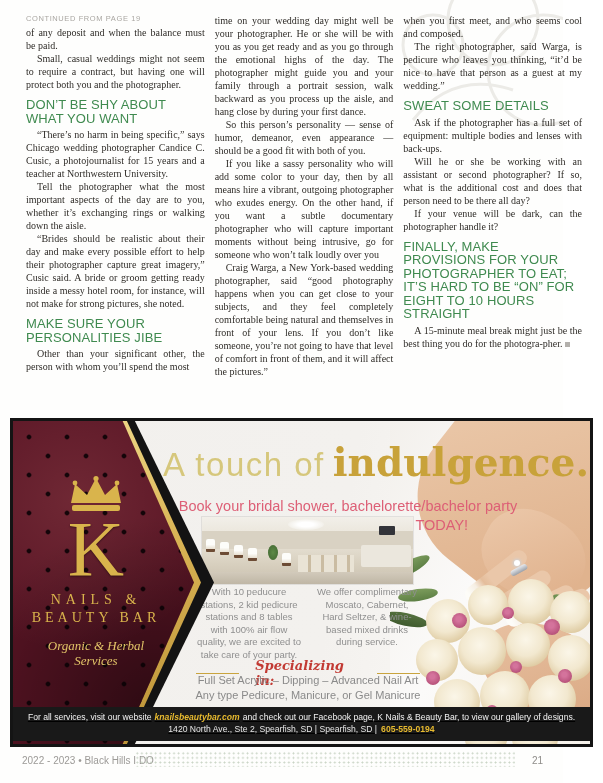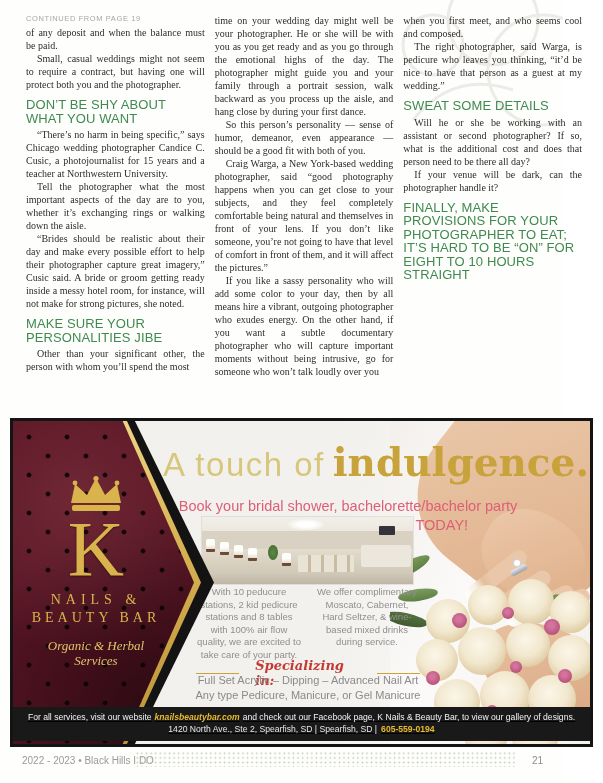--- a/index.html
+++ b/index.html
@@ -159,30 +159,32 @@
       <h3 class="gh">DON’T BE SHY ABOUT WHAT YOU WANT</h3>
       <p class="body">“There’s no harm in being specific,” says Chicago wedding photographer Candice C. Cusic, a photojournalist for 15 years and a teacher at Northwestern University.</p>
       <p class="body">Tell the photographer what the most important aspects of the day are to you, whether it’s exchanging rings or walking down the aisle.</p>
       <p class="body">“Brides should be realistic about their day and make every possible effort to help their photographer capture great imagery,” Cusic said. A bride or groom getting ready inside a messy hotel room, for instance, will not make for strong pictures, she noted.</p>
       <h3 class="gh">MAKE SURE YOUR PERSONALITIES JIBE</h3>
       <p class="body">Other than your significant other, the person with whom you’ll spend the most</p>
     </div>
     <div class="col">
       <p class="body noindent">time on your wedding day might well be your photographer. He or she will be with you as you get ready and as you go through the emotional highs of the day. The photographer might guide you and your family through a portrait session, walk backward as you process up the aisle, and hang close by during your first dance.</p>
       <p class="body">So this person’s personality — sense of humor, demeanor, even appearance — should be a good fit with both of you.</p>
+      <p class="body">If you like a sassy personality who will add some color to your day, then by all means hire a vibrant, outgoing photographer who exudes energy. On the other hand, if you want a subtle documentary photographer who will capture important moments without being intrusive, go for someone who won’t talk loudly over you</p>
       <p class="body">Craig Warga, a New York-based wedding photographer, said “good photography happens when you can get close to your subjects, and they feel completely comfortable being natural and themselves in front of your lens. If you don’t like someone, you’re not going to have that level of comfort in front of them, and it will affect the pictures.”</p>
-      <p class="body">If you like a sassy personality who will add some color to your day, then by all means hire a vibrant, outgoing photographer who exudes energy. On the other hand, if you want a subtle documentary photographer who will capture important moments without being intrusive, go for someone who won’t talk loudly over you</p>
     </div>
     <div class="col">
       <p class="body noindent">when you first meet, and who seems cool and composed.</p>
       <p class="body">The right photographer, said Warga, is pedicure who leaves you thinking, “it’d be nice to have that person as a guest at my wedding.”</p>
       <h3 class="gh">SWEAT SOME DETAILS</h3>
+      <p class="body">Ask if the photographer has a full set of equipment: multiple bodies and lenses with back-ups.</p>
       <p class="body">Will he or she be working with an assistant or second photographer? If so, what is the additional cost and does that person need to be there all day?</p>
       <p class="body">If your venue will be dark, can the photographer handle it?</p>
       <h3 class="gh">FINALLY, MAKE PROVISIONS FOR YOUR PHOTOGRAPHER TO EAT; IT’S HARD TO BE “ON” FOR EIGHT TO 10 HOURS STRAIGHT</h3>
+      <p class="body"><span>A 15-minute meal break might just be the best thing you do for the photogra-pher.</span><span class="endmark"></span></p>
     </div>
   </div>
 
   <div class="ad">
 
     <div class="photo-hands">
       <div class="dress"></div>
       <div class="arm"></div>
       <div class="hand2"></div>
       <div class="palm"></div>

